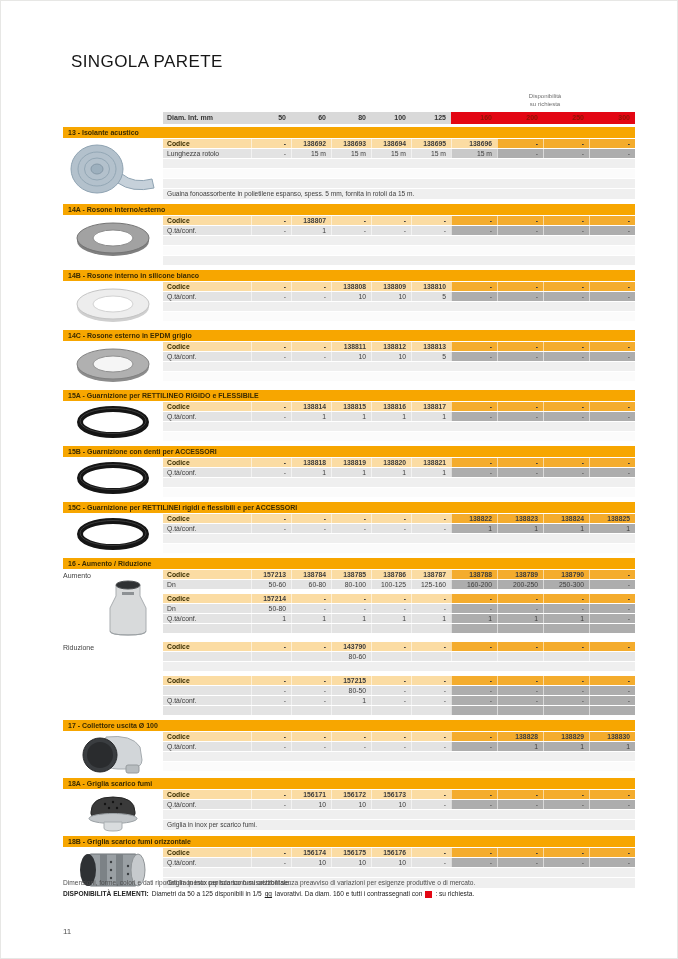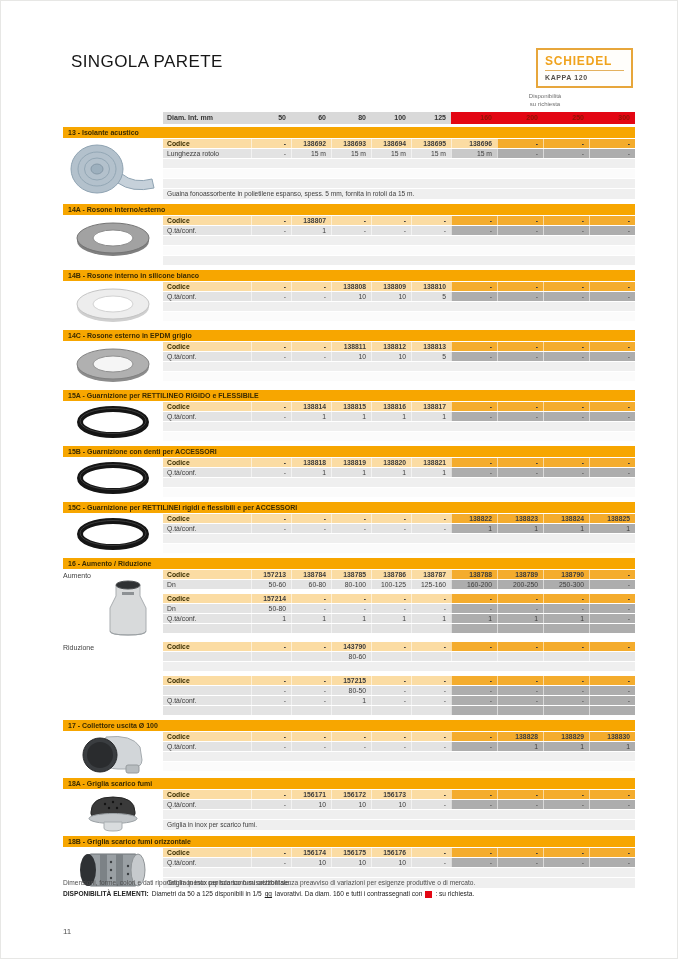--- a/index.html
+++ b/index.html
@@ -59,25 +59,20 @@
   .fsq{display:inline-block;width:7px;height:7px;background:#E30613;vertical-align:middle;margin-right:1px;}
   .pagenum{position:absolute;left:63px;top:927px;font-size:8px;color:#555;}
 </style>
 </head>
 <body>
 
 <div class="page">
 
   <div class="title">SINGOLA PARETE</div>
 
-  <div class="logo">
-    <div class="logo-brand">SCHIEDEL</div>
-    <div class="logo-sep"></div>
-    <div class="logo-model">KAPPA 120</div>
-  </div>
 
   <div class="avail">
     <div>Disponibilità</div>
     <div>su richiesta</div>
   </div>
 
   <div class="colhead">
       <div class="ch-lab">Diam. Int. mm</div>
       <div class="ch-c">50</div>
       <div class="ch-c">60</div>

